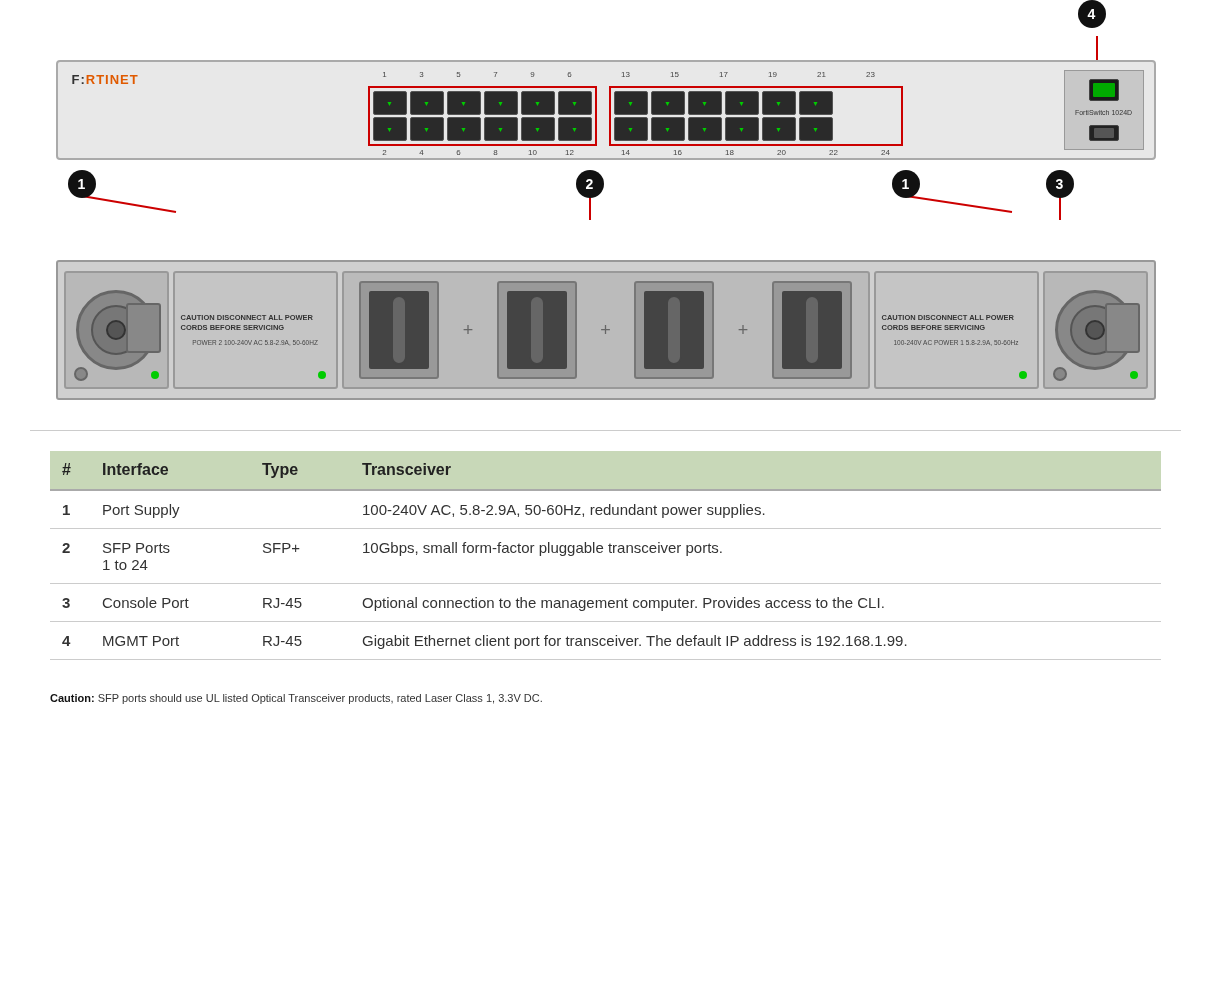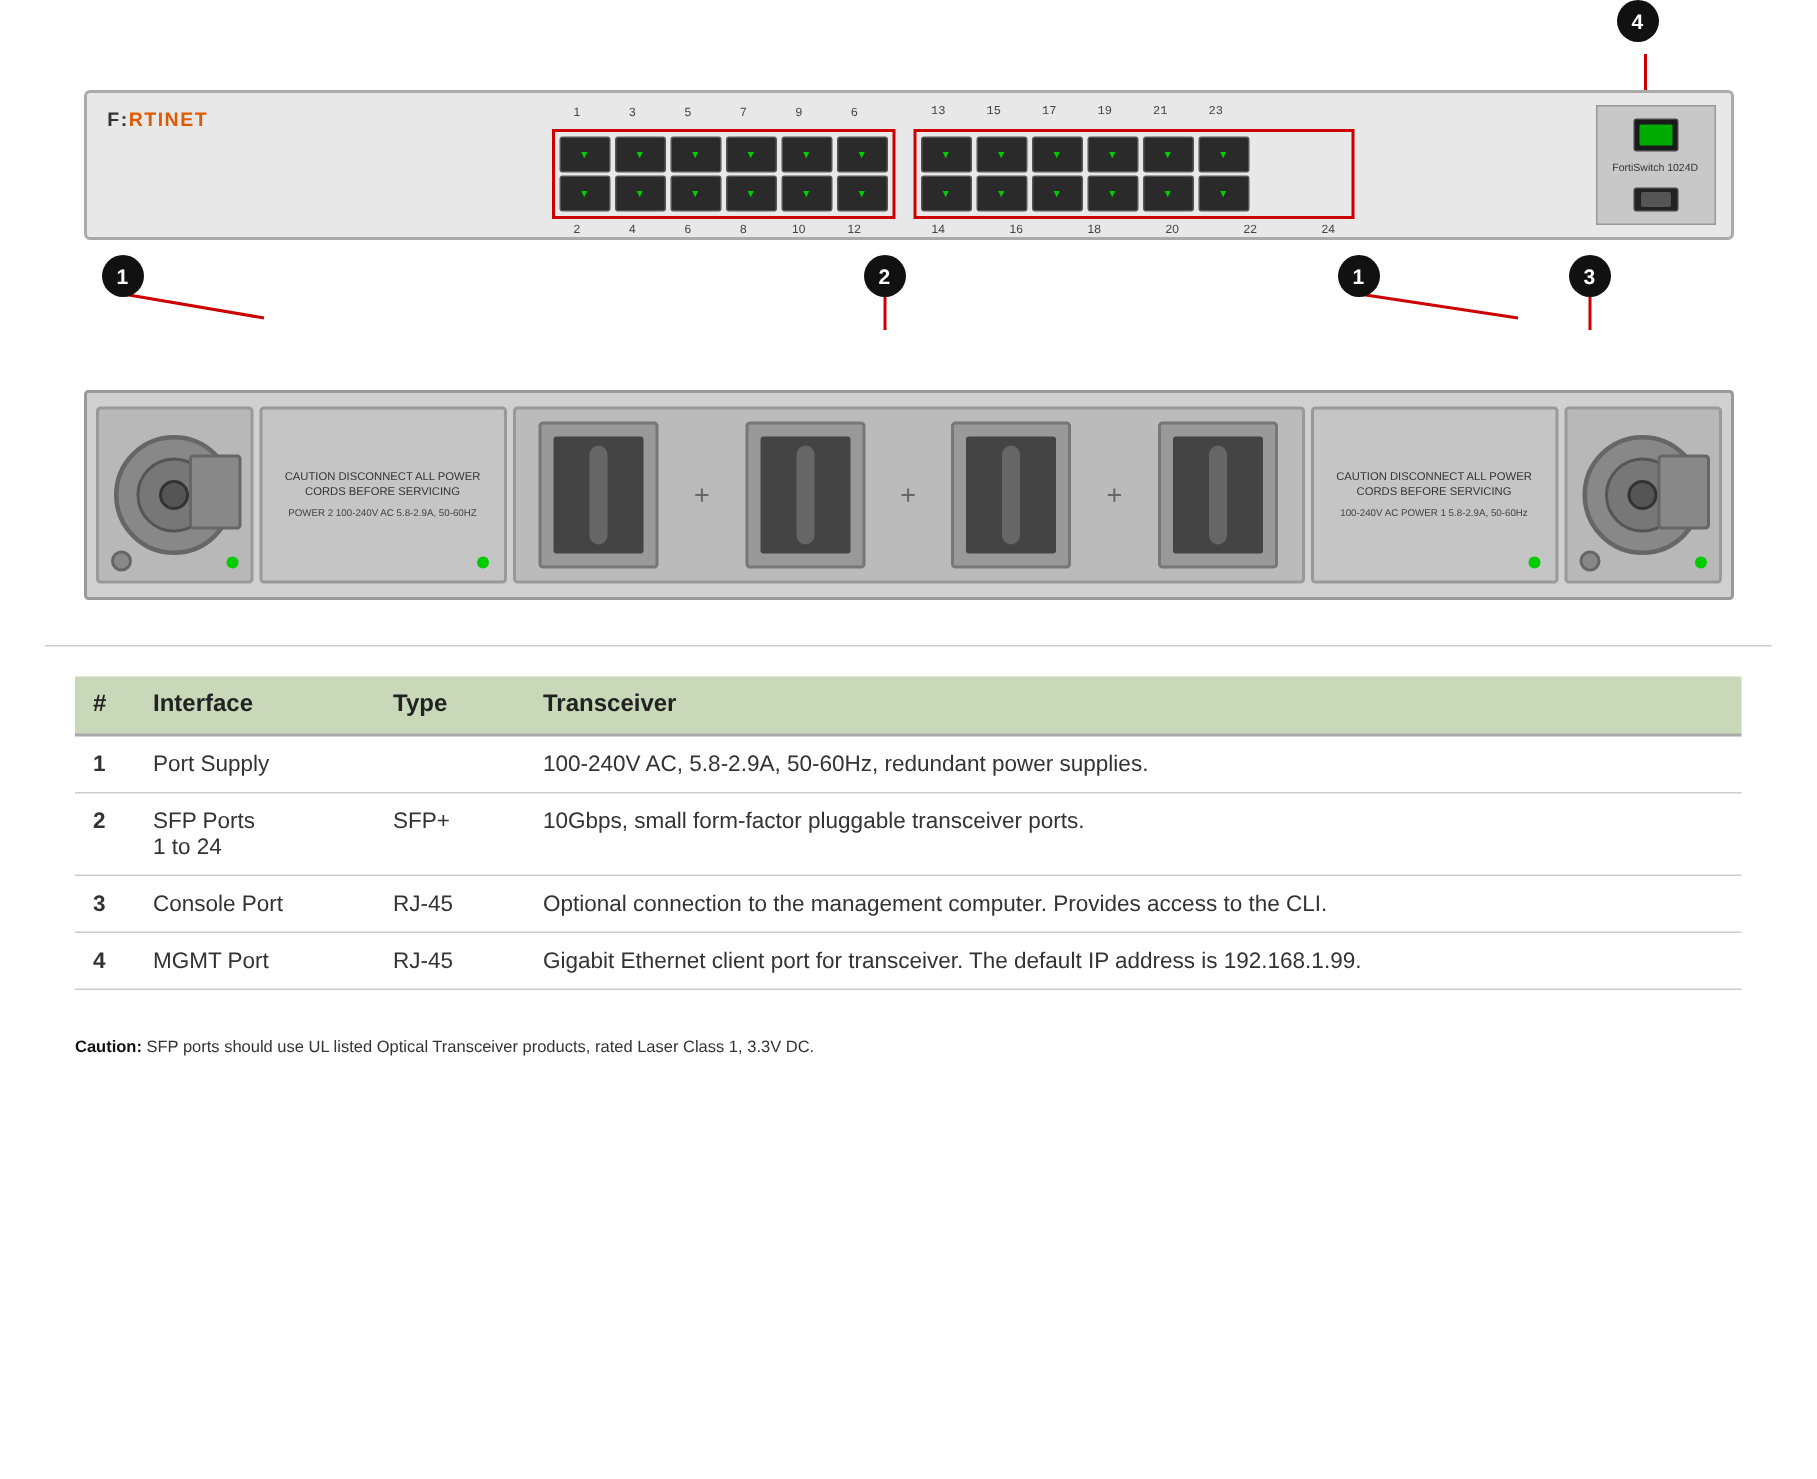--- a/index.html
+++ b/index.html
@@ -225,23 +225,22 @@
       display: flex;
       flex-direction: column;
       align-items: center;
       justify-content: center;
       padding: 6px;
       position: relative;
     }
 
     .bp-psu-caution {
       font-size: 7.5px;
-      font-weight: normal;
+      font-weight: bold;
       color: #333;
-      text-align: center;
       line-height: 1.4;
       margin-bottom: 4px;
     }
 
     .bp-psu-rating {
       font-size: 6.5px;
       color: #444;
       text-align: center;
       line-height: 1.4;
     }
@@ -431,21 +430,21 @@
           <div class="port-num">2</div>
           <div class="port-num">4</div>
           <div class="port-num">6</div>
           <div class="port-num">8</div>
           <div class="port-num">10</div>
           <div class="port-num">12</div>
         </div>
       </div>
 
       <div style="position:relative;">
-        <div style="display:flex; gap:3px; margin-bottom:2px; height:14px;font-family:Liberation Mono, monospace;">
+        <div style="display:flex; gap:15px; margin-bottom:2px; height:14px;">
           <div class="port-num">13</div>
           <div class="port-num">15</div>
           <div class="port-num">17</div>
           <div class="port-num">19</div>
           <div class="port-num">21</div>
           <div class="port-num">23</div>
         </div>
         <div class="fp-port-group">
           <div class="fp-port-row">
             <div class="fp-port"></div>

